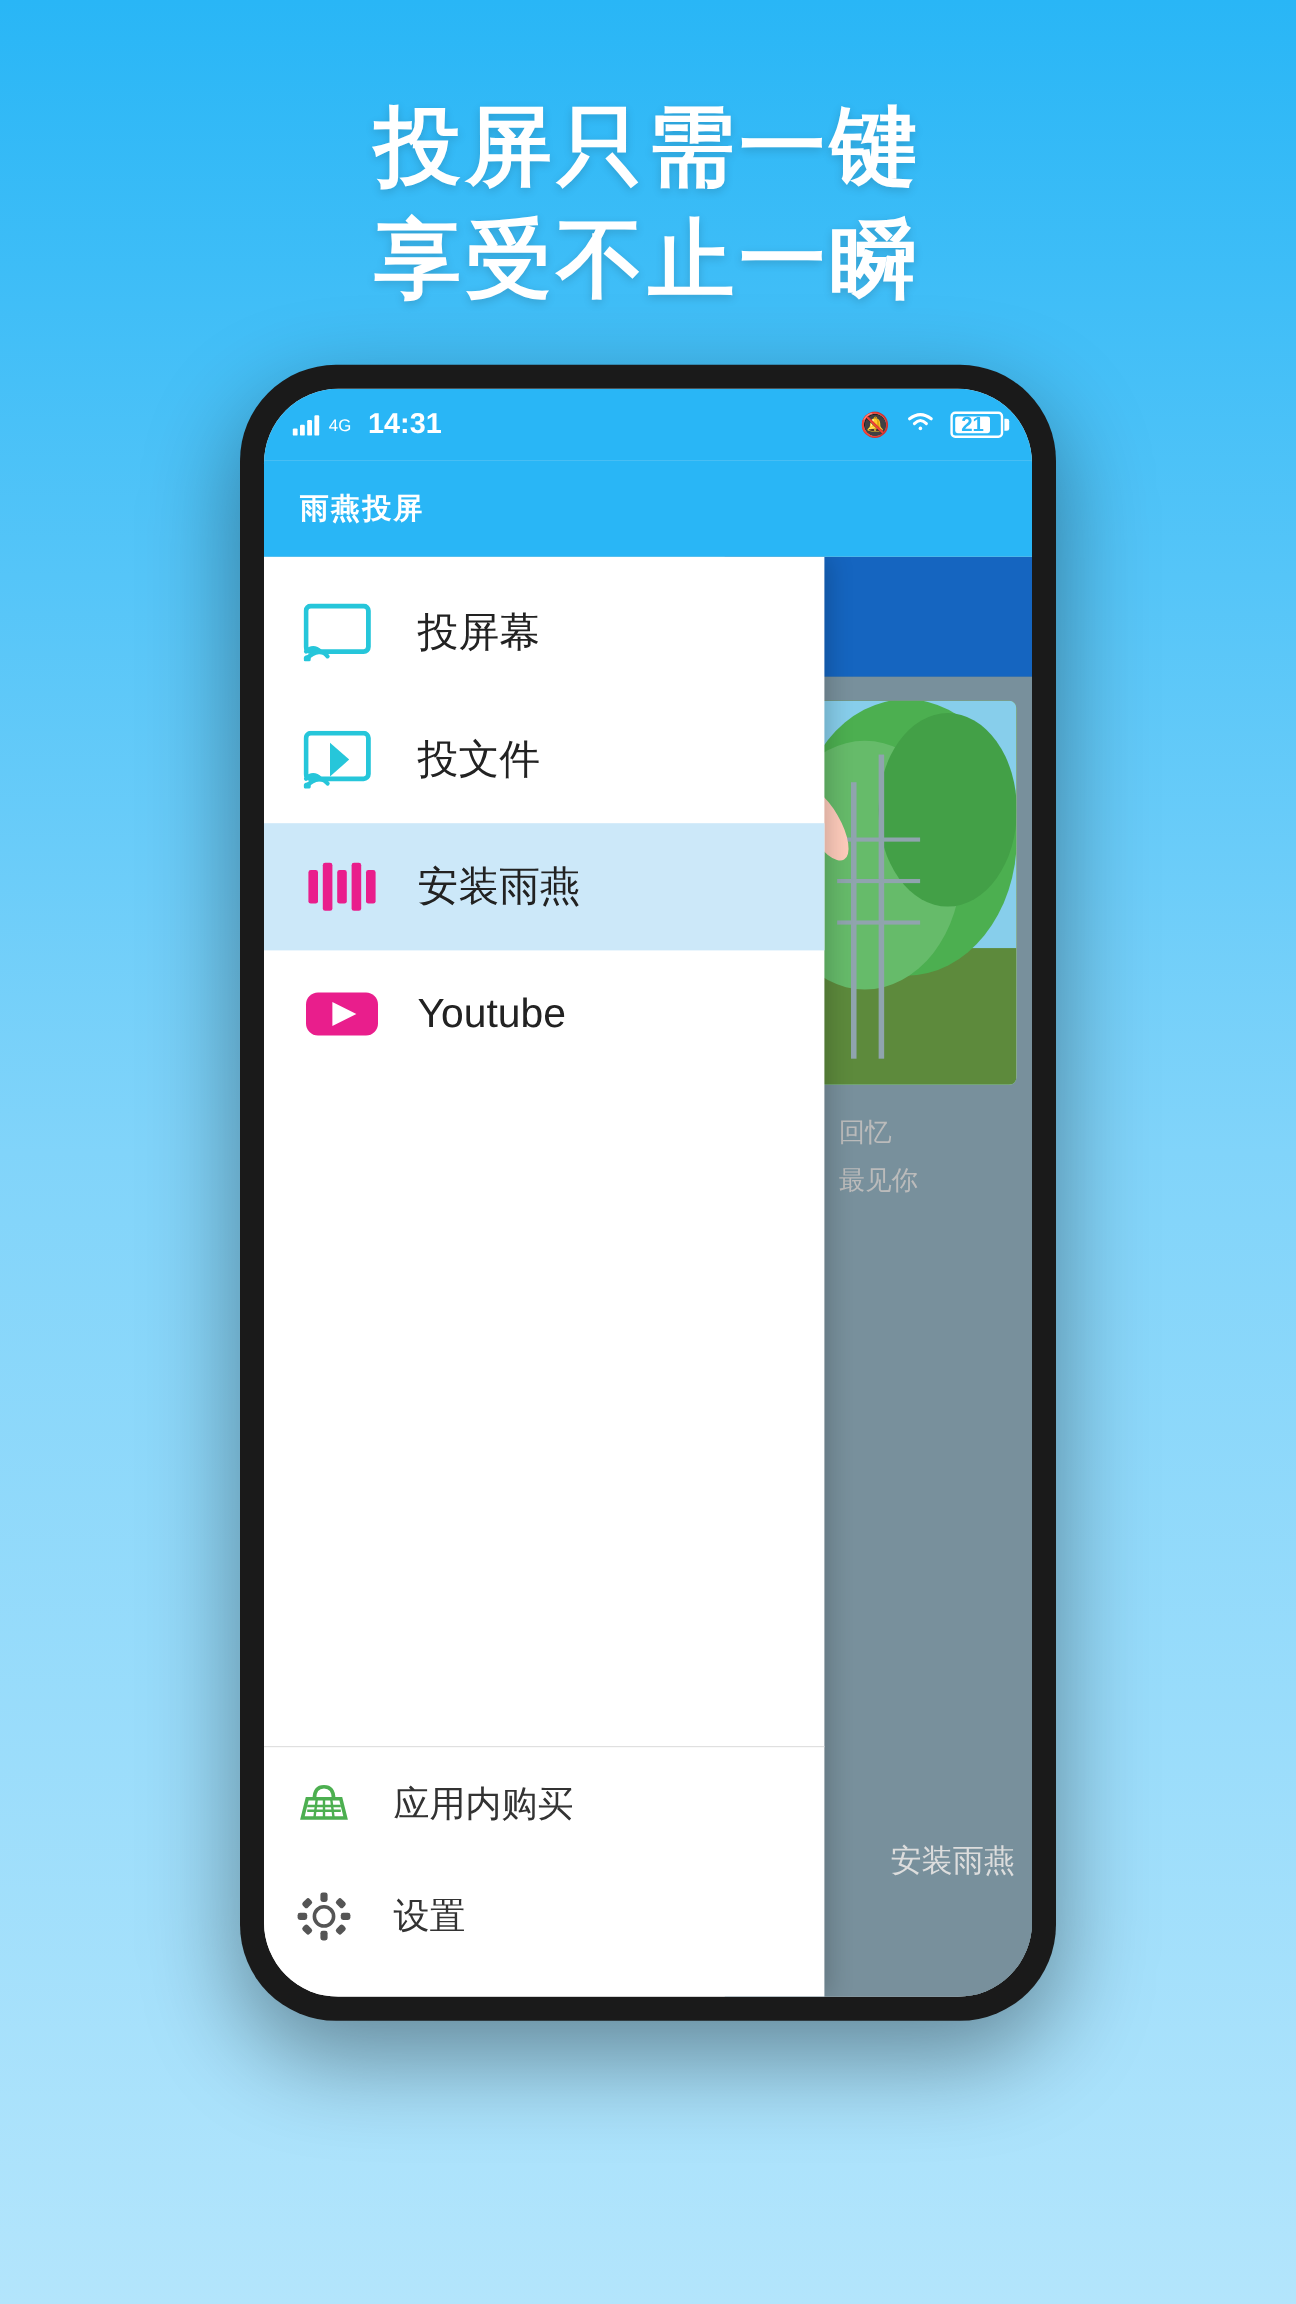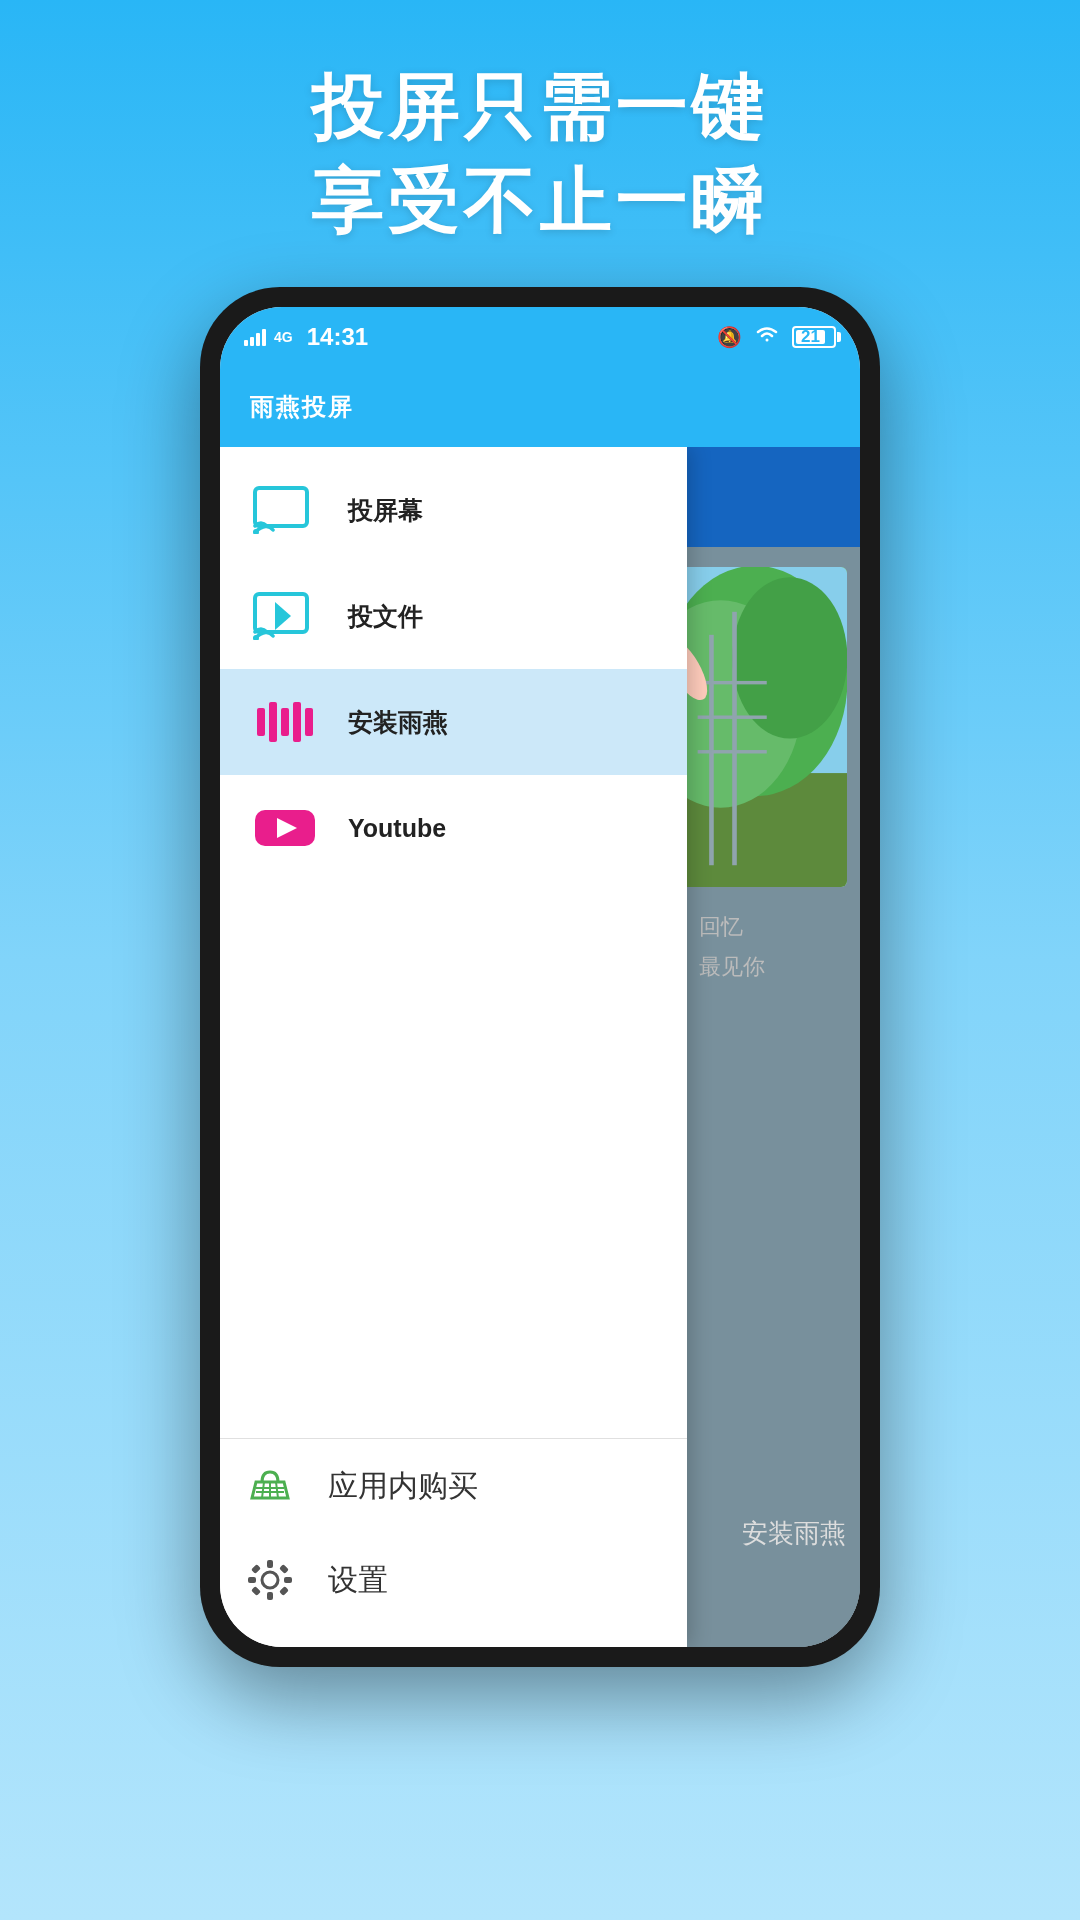--- a/index.html
+++ b/index.html
@@ -9,21 +9,21 @@
       height: 1920px;
       background: linear-gradient(180deg, #29b6f6 0%, #81d4fa 50%, #b3e5fc 100%);
       display: flex;
       flex-direction: column;
       align-items: center;
       font-family: 'Arial', sans-serif;
       overflow: hidden;
     }
 
     .top-text {
-      margin-top: 60px;
+      margin-top: 77px;
       text-align: center;
       color: white;
       font-size: 72px;
       font-weight: bold;
       line-height: 1.3;
       letter-spacing: 4px;
       text-shadow: 0 2px 8px rgba(0,0,0,0.15);
     }
 
     .phone-wrapper {
@@ -80,21 +80,21 @@
       border-radius: 1px;
     }
     .signal-bars span:nth-child(1) { height: 6px; }
     .signal-bars span:nth-child(2) { height: 9px; }
     .signal-bars span:nth-child(3) { height: 13px; }
     .signal-bars span:nth-child(4) { height: 17px; }
 
     .lte-badge {
       font-size: 14px;
       color: white;
-      font-weight: bold;
+      font-weight: normal;
     }
 
     .status-right {
       display: flex;
       align-items: center;
       gap: 12px;
       color: white;
     }
 
     .battery-icon {
@@ -186,23 +186,23 @@
     .menu-icon {
       width: 70px;
       height: 50px;
       display: flex;
       align-items: center;
       justify-content: center;
       flex-shrink: 0;
     }
 
     .menu-label {
-      font-size: 25px;
+      font-size: 34px;
       color: #222;
-      font-weight: 700;
+      font-weight: 400;
     }
 
     
     .drawer-separator {
       height: 1px;
       background: #e0e0e0;
       margin: 0 0;
     }
 
     .drawer-bottom {

